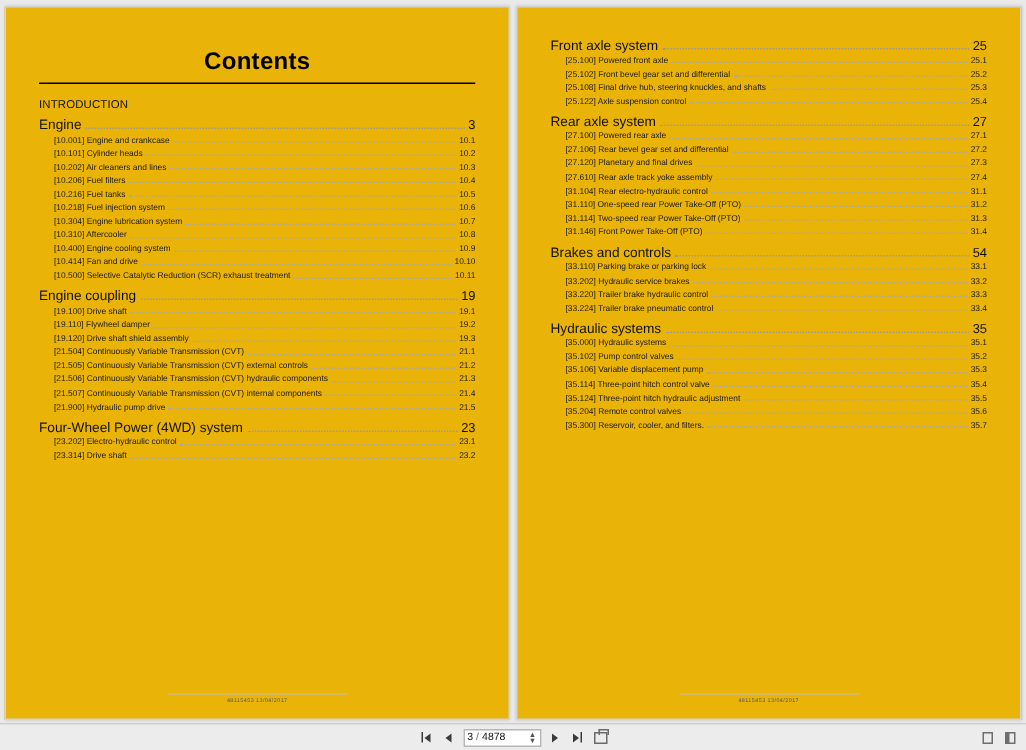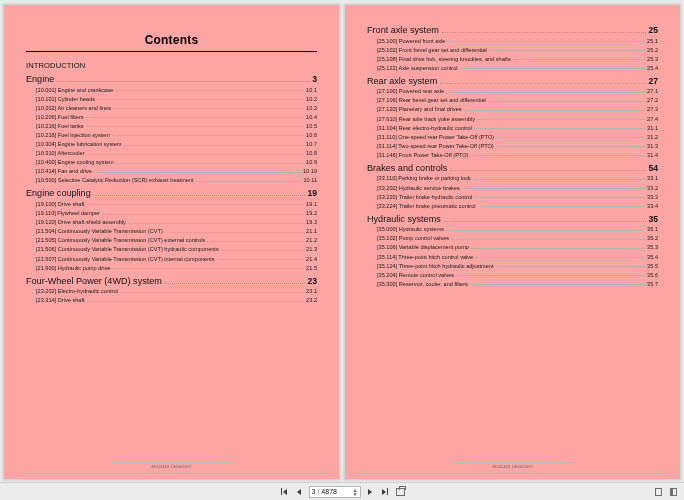--- a/index.html
+++ b/index.html
@@ -18,36 +18,36 @@
     flex-direction: column;
   }
   #pages {
     flex: 1 1 auto;
     display: flex;
     gap: 4px;
     padding: 4px 3px 2px 3px;
     overflow: hidden;
   }
   .page {
-    background: #fca5a5;
+    background: #eab308;
     width: 337px;
     height: 476px;
     position: relative;
     border: 1px solid #d3d3d3;
     box-shadow: 0 0 2px rgba(0,0,0,0.18);
     padding: 18px 22px 0 22px;
   }
   .page-inner {
     height: 430px;
     overflow: hidden;
   }
   .doc-title {
     text-align: center;
     font-weight: bold;
-    font-size: 12px;
+    font-size: 16px;
     color: #000;
     margin: 10px 0 4px 0;
     letter-spacing: 0.2px;
   }
   .title-rule {
     border-bottom: 1px solid #000;
     margin: 3px 0 9px 0;
   }
   .sec-label {
     font-size: 7.6px;
@@ -62,21 +62,21 @@
     color: #111;
     margin: 5px 0 2px 0;
   }
   .h1row .t { white-space: nowrap; }
   .h1row .dots {
     flex: 1 1 auto;
     border-bottom: 1px dotted #9a9a9a;
     margin: 0 2px 2px 3px;
     height: 7px;
   }
-  .h1row .pg { white-space: nowrap; font-size: 8.6px; font-weight: bold; }
+  .h1row .pg { white-space: nowrap; font-size: 8.6px; }
   .h1row.first { margin-top: 2px; }
   .row {
     display: flex;
     align-items: flex-end;
     font-size: 5.6px;
     color: #1a1a1a;
     margin: 0 0 2.6px 0;
     padding-left: 10px;
   }
   .row .t { white-space: nowrap; }

